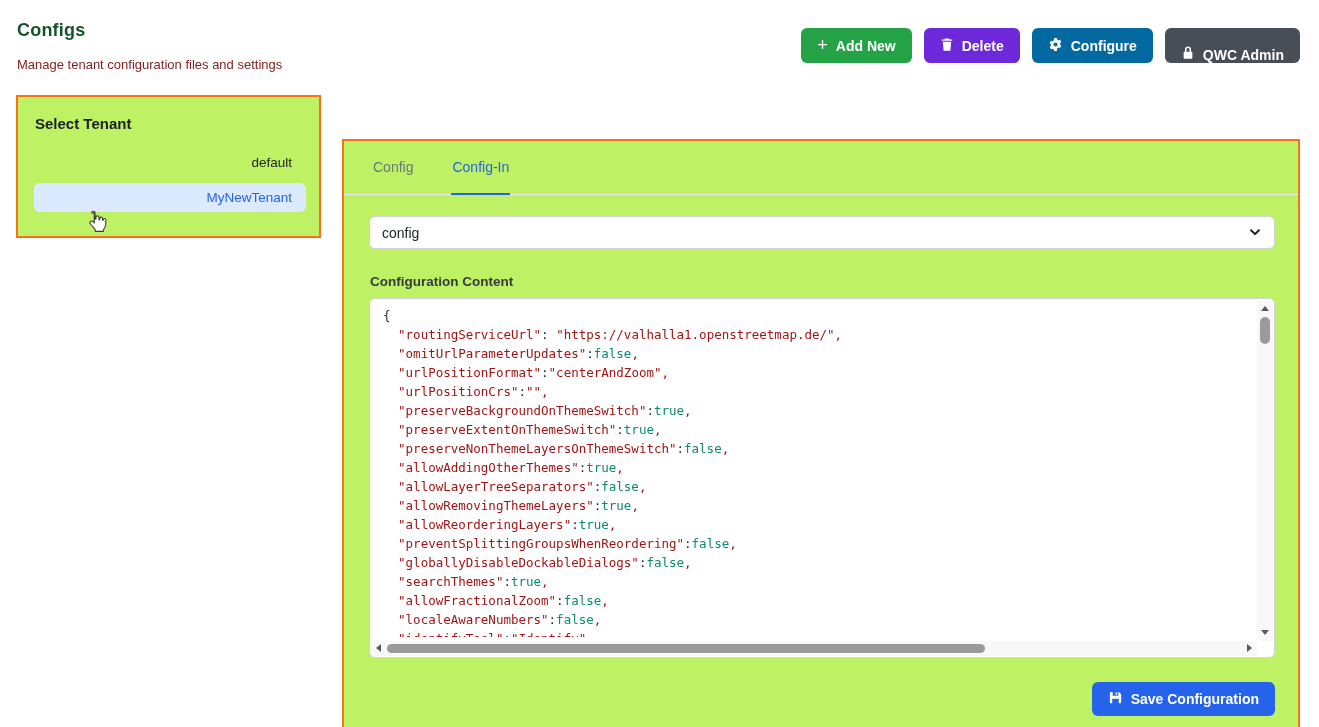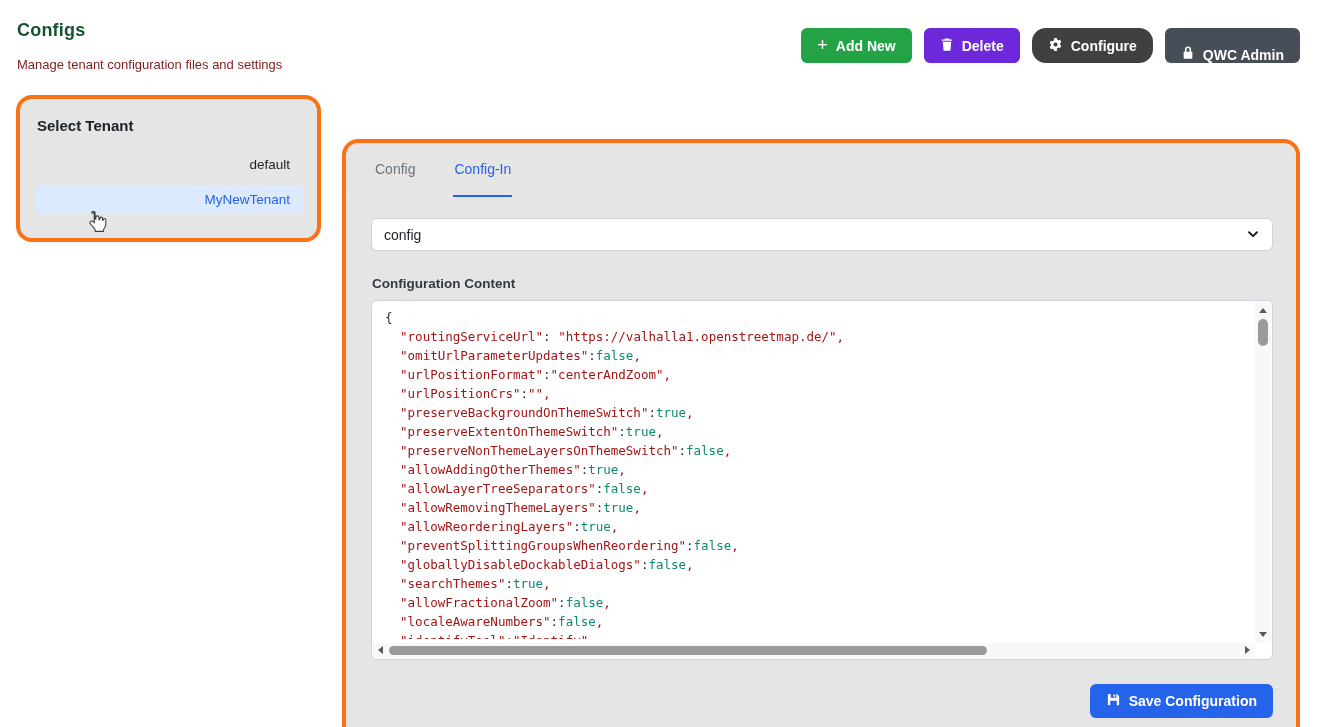--- a/index.html
+++ b/index.html
@@ -18,28 +18,28 @@
   .actions { display: flex; gap: 12px; margin-top: 8px; }
   .btn {
     display: inline-flex; align-items: center; gap: 8px;
     height: 35px; padding: 0 16px; border: none; border-radius: 6px;
     font-family: "Liberation Sans", sans-serif;
     font-size: 14px; font-weight: 600; color: #fff; cursor: pointer; white-space: nowrap;
   }
   .btn svg { flex: 0 0 auto; }
   .btn-add { background: #23a346; }
   .btn-delete { background: #6d28d9; }
-  .btn-configure { background: #404040; border-radius: 14px; }
+  .btn-configure { background: #0369a1; }
   .btn-admin { background: #474e57; align-items: flex-end; }
   .plus-glyph { font-size: 18px; font-weight: 500; line-height: 1; margin-top: -2px; }
 
   
   .layout { display: flex; gap: 21px; padding: 0 19px 0 16px; margin-top: 23px; align-items: flex-start; }
   .card {
-    background: #e5e5e5; border: 4px solid #f97316; border-radius: 16px;
+    background: #bef264; border: 2px solid #f97316; border-radius: 0;
     box-shadow: 0 1px 2px rgba(0,0,0,.04);
   }
 
   
   .tenant-card { width: 305px; padding: 16px 13px 18px 16px; }
   .tenant-title { font-size: 15px; font-weight: 700; color: #1b2026; margin: 2px 0 16px 1px; }
   .tenant-item {
     font-size: 13.5px; color: #212529; padding: 7px 14px; border-radius: 6px;
     cursor: pointer; margin-bottom: 6px; text-align: right;
   }

